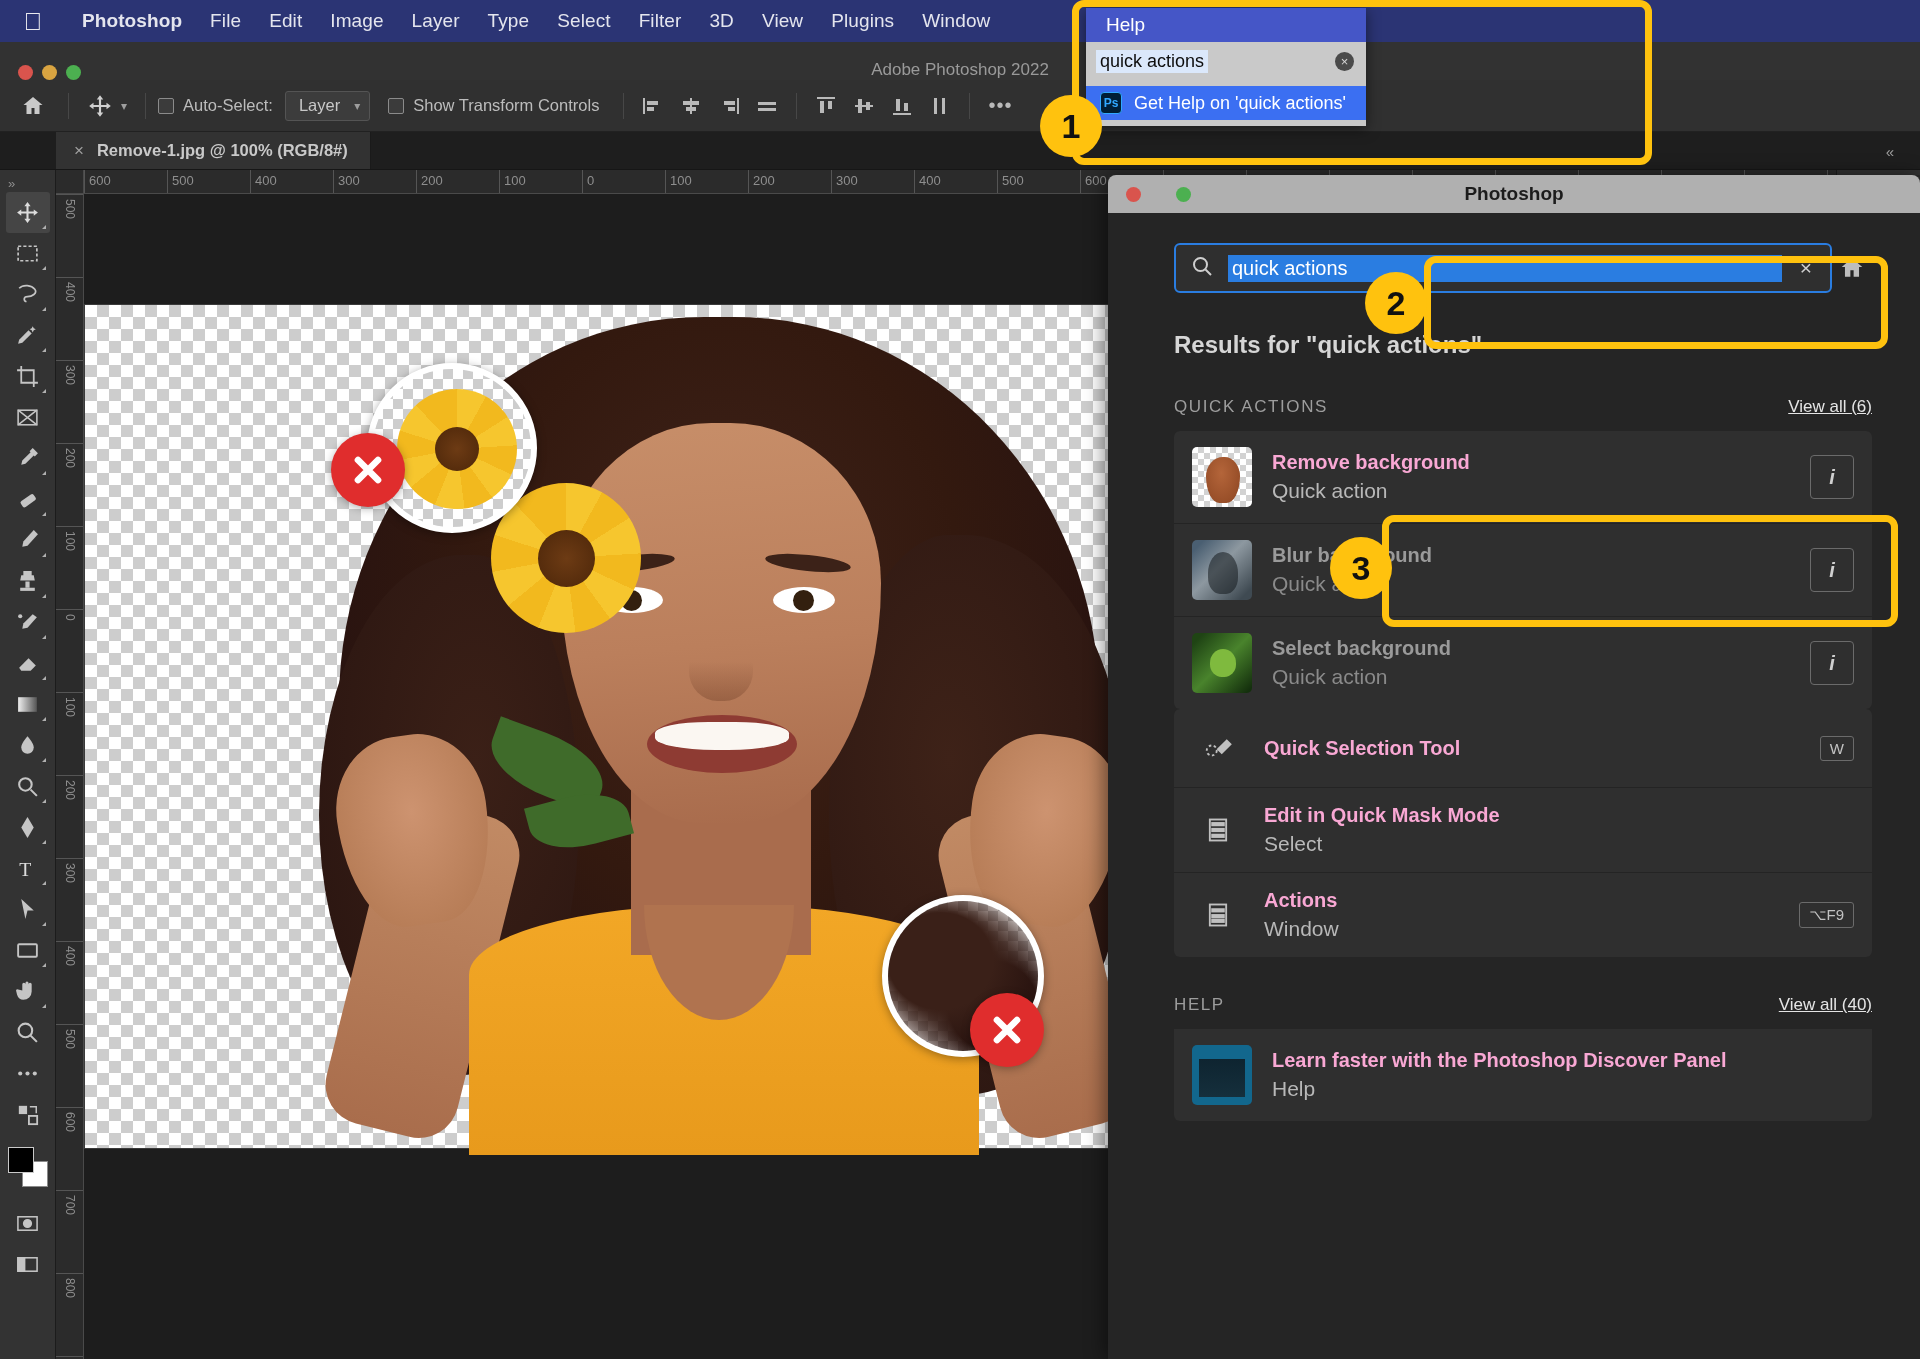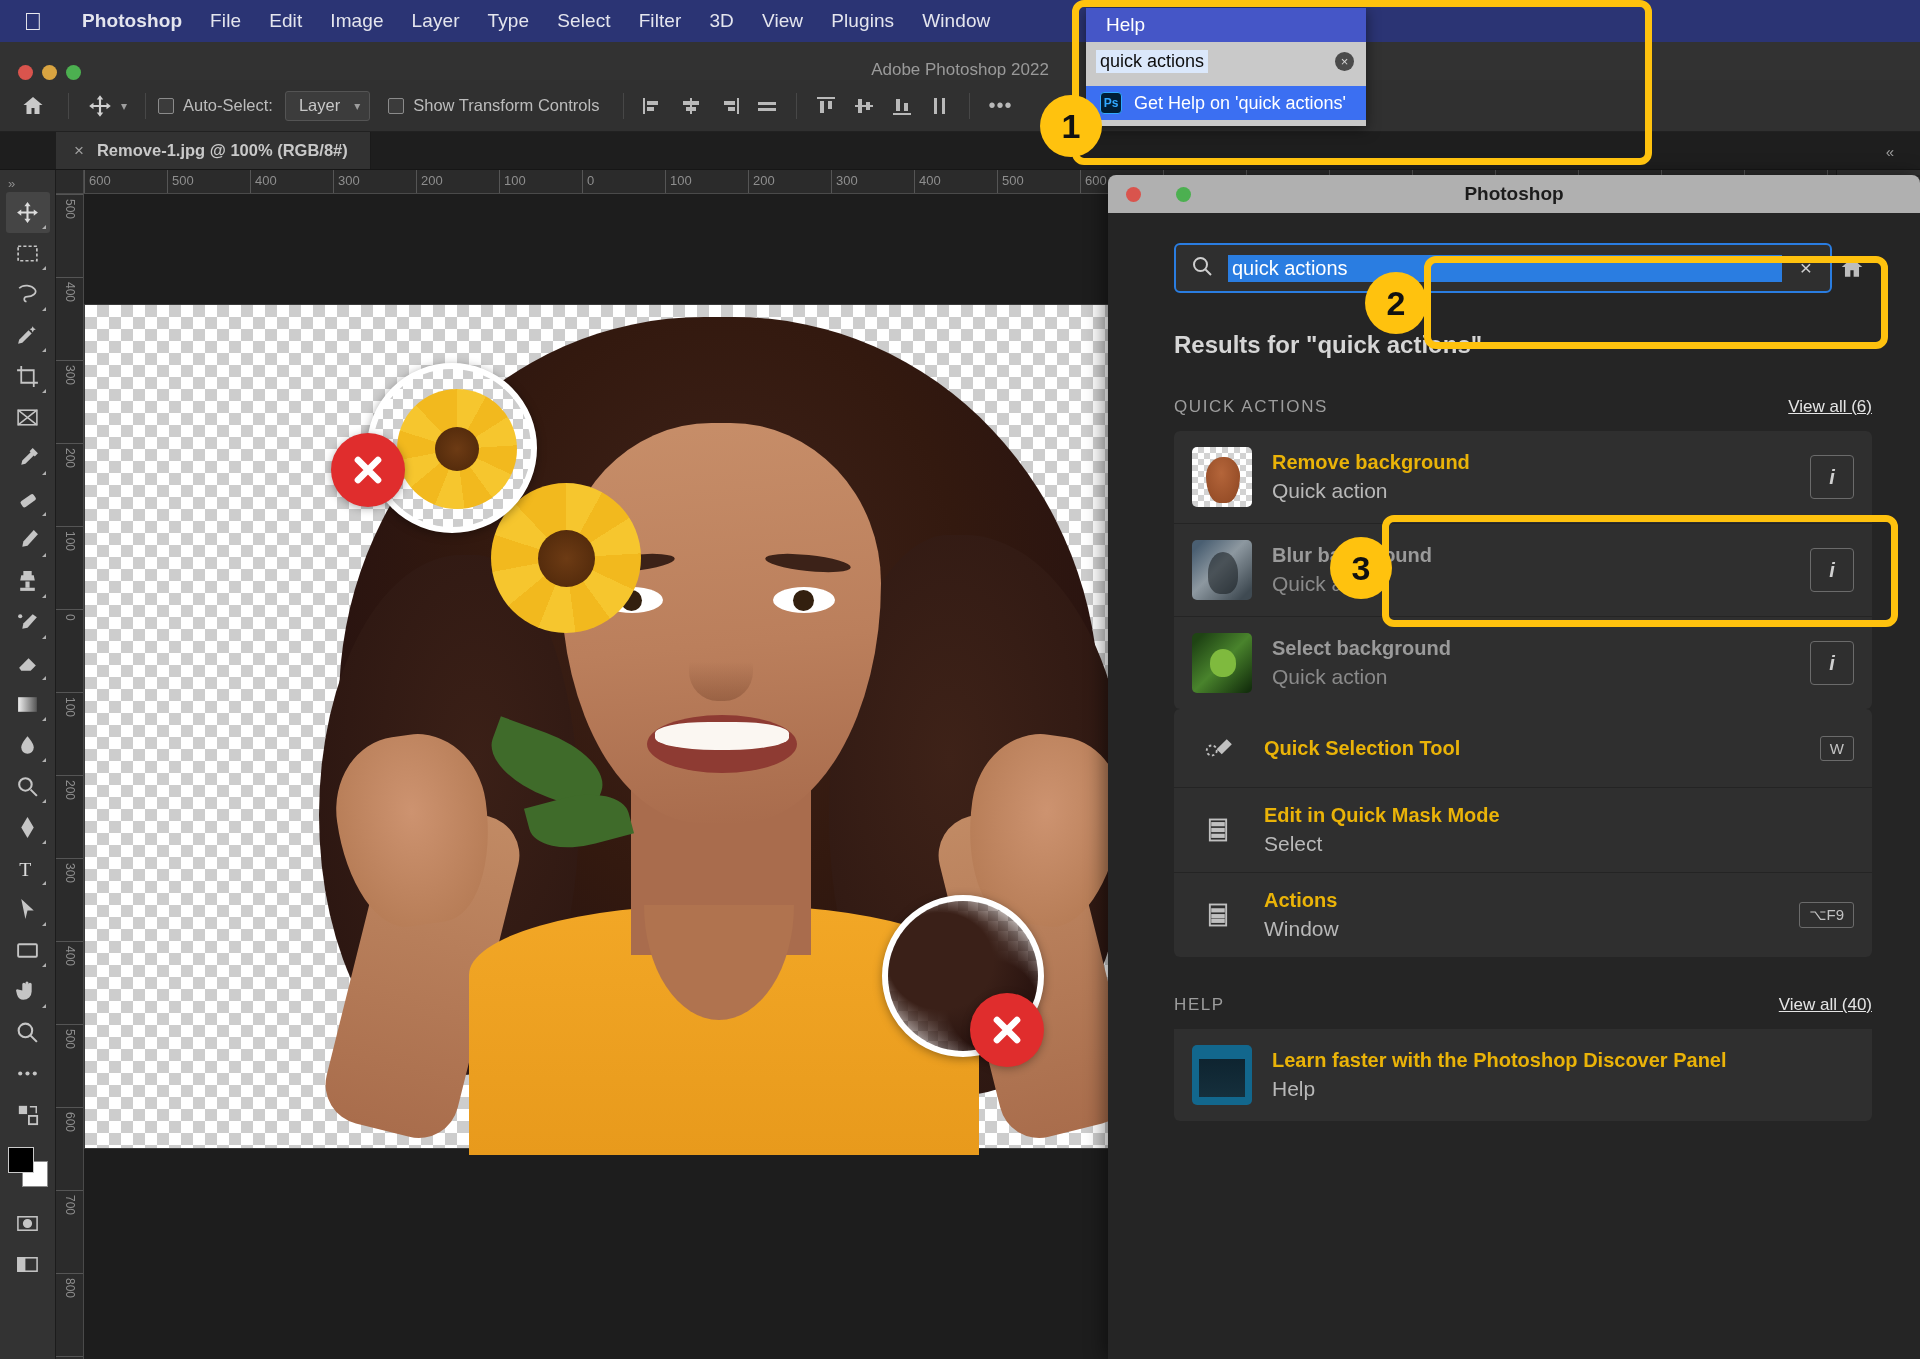--- a/index.html
+++ b/index.html
@@ -351,21 +351,21 @@
   .thumb.blur::after { content:''; position:absolute; left: 16px; top: 12px; width: 30px; height: 42px;
     background: rgba(20,25,30,.55); border-radius: 50% 50% 40% 40%; }
   .thumb.bird { background: linear-gradient(135deg,#1f4414 10%, #49832c 50%, #14300d 95%); position: relative; }
   .thumb.bird::after { content:''; position:absolute; left: 18px; top: 16px; width: 26px; height: 28px;
     background: #7fba3e; border-radius: 50% 50% 45% 45%; }
   .thumb.learn { background: #12678d; position: relative; }
   .thumb.learn::after { content:''; position:absolute; left: 7px; top: 14px; right: 7px; bottom: 8px;
     background: linear-gradient(180deg,#0e2430,#152f3c); }
 
   .restext { flex: 1; min-width: 0; }
-  .restitle { color: #eab308; font-size: 20px; font-weight: bold; }
+  .restitle { color: #f9a8d4; font-size: 20px; font-weight: bold; }
   .restitle.dim { color: #9a9a9a; }
   .ressub { color: #b8b8b8; font-size: 21px; margin-top: 5px; }
   .ressub.dim { color: #8a8a8a; }
   .info-btn {
     width: 44px; height: 44px; border: 1px solid #6b6b6b; border-radius: 4px;
     display: flex; align-items: center; justify-content: center;
     color: #d0d0d0; font-size: 20px; font-style: italic; font-weight: bold; flex: none;
   }
   .shortcut {
     border: 1px solid #6b6b6b; border-radius: 3px; color: #c2c2c2;

